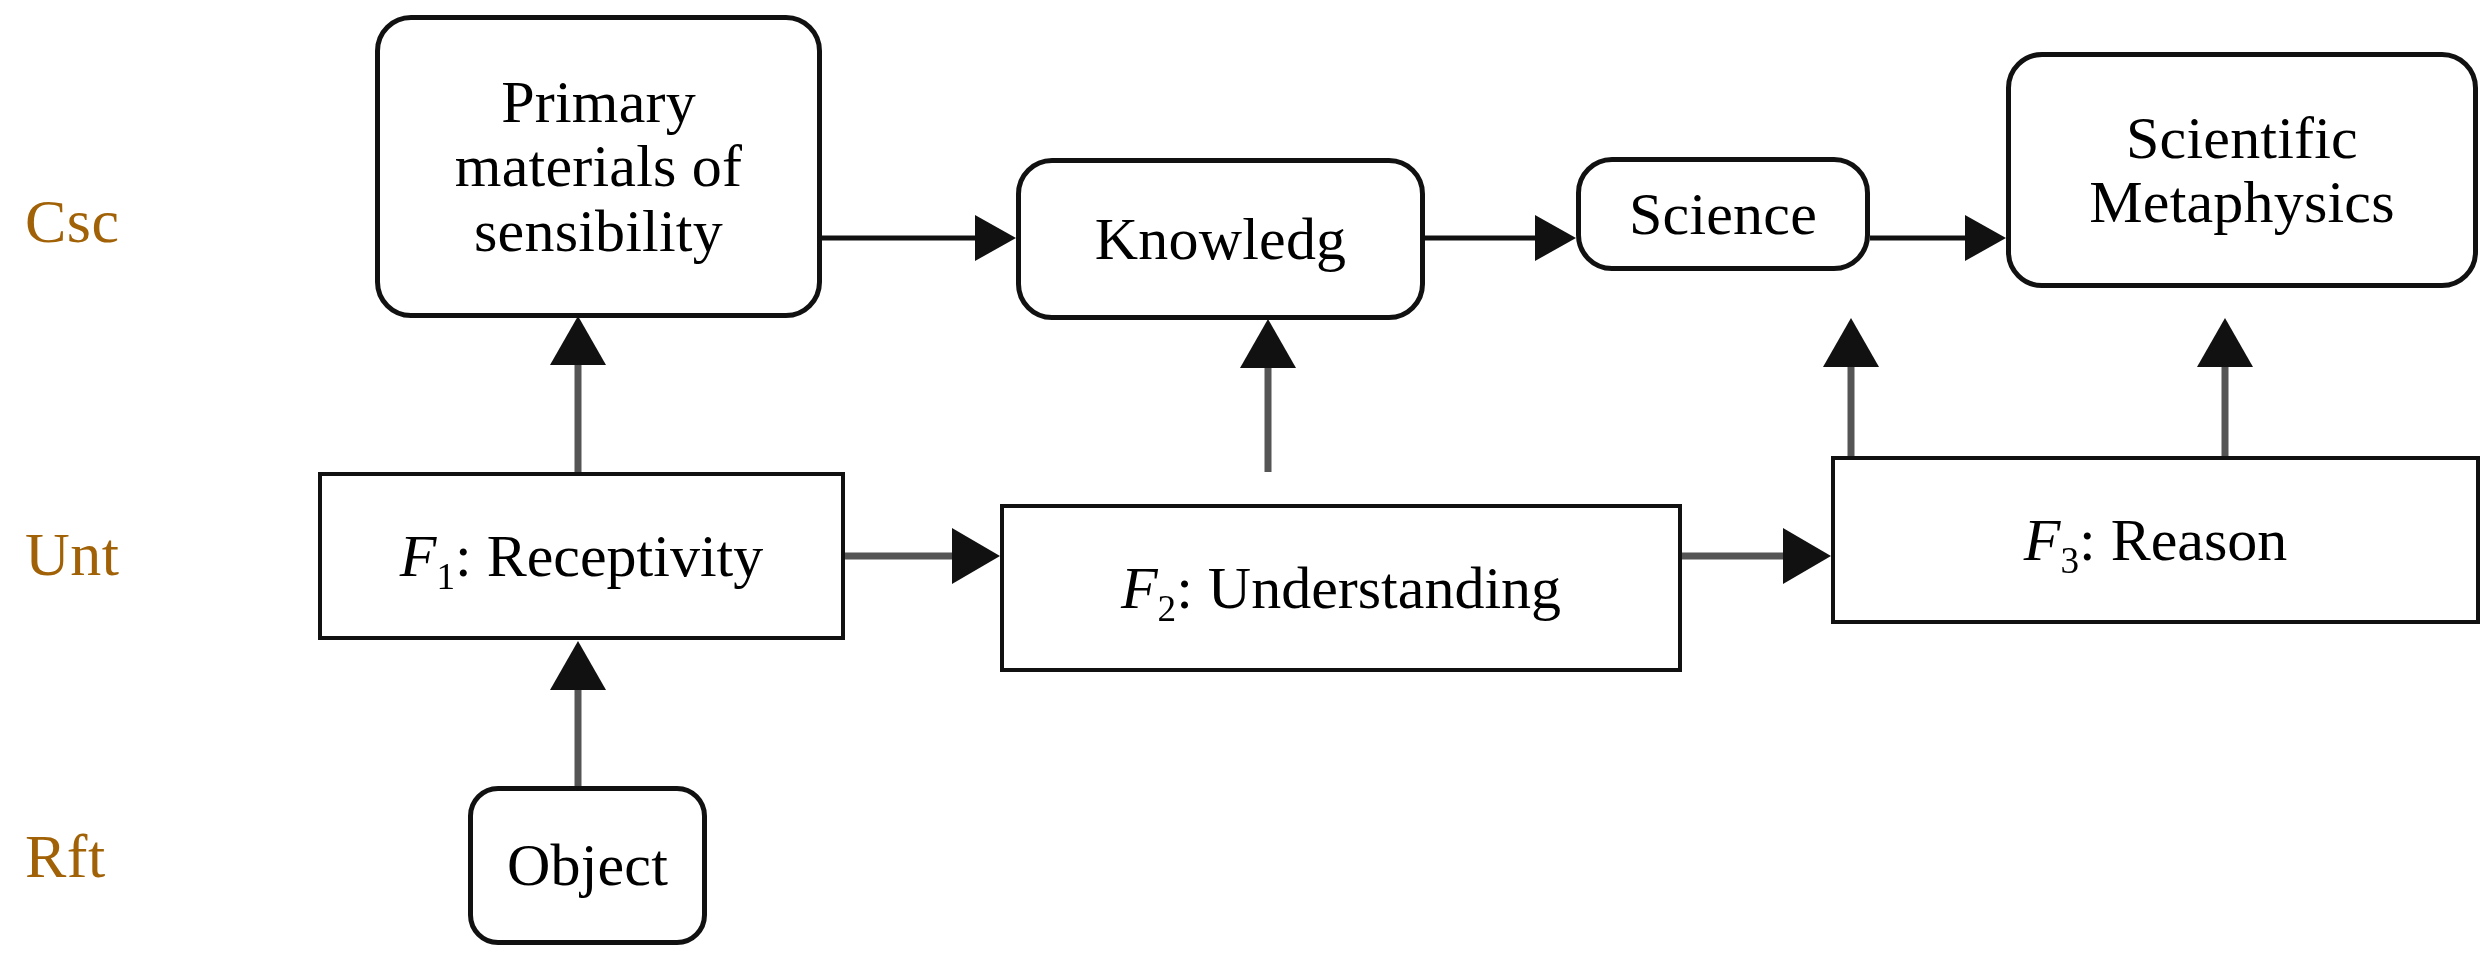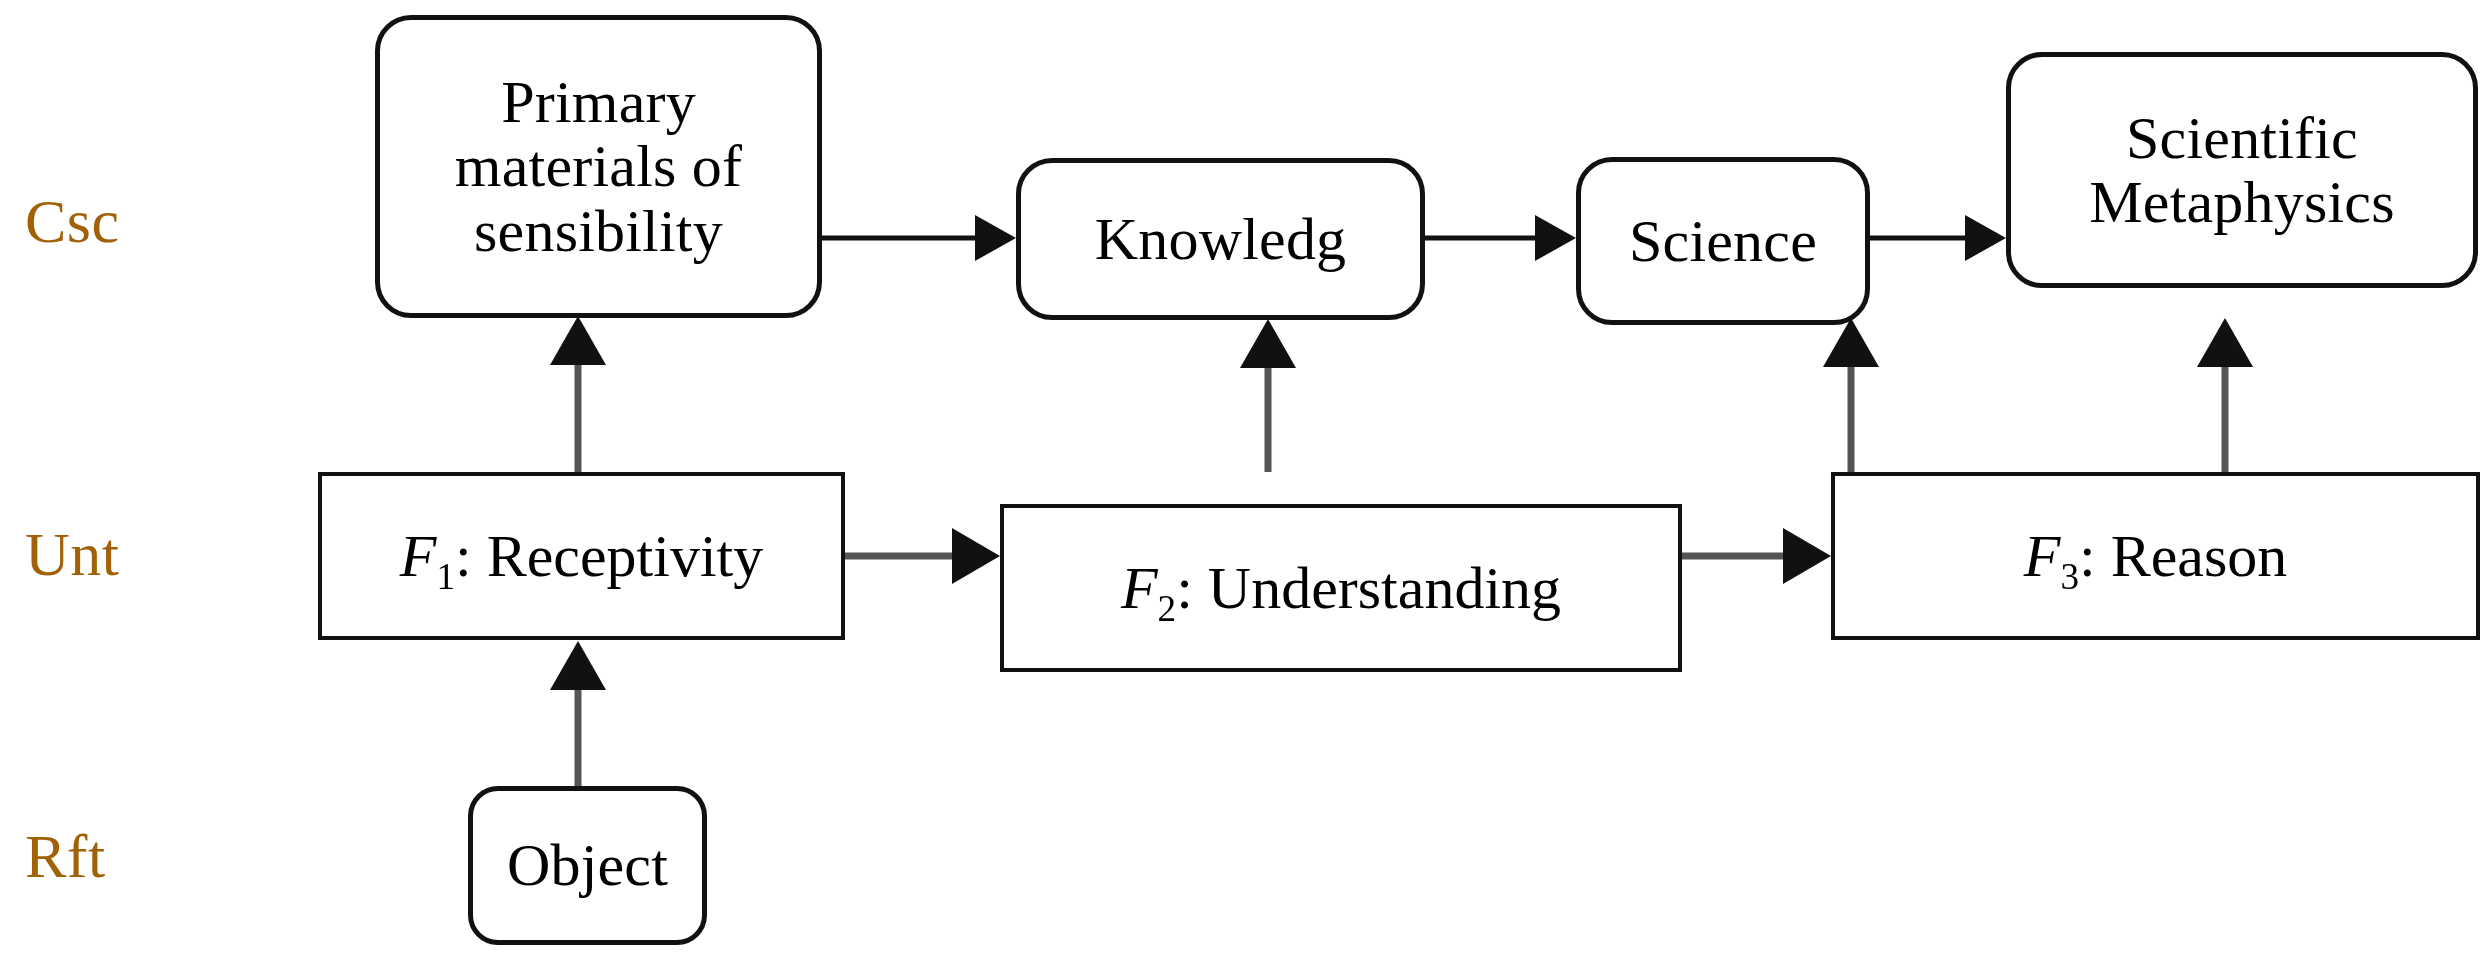--- a/index.html
+++ b/index.html
@@ -153,37 +153,37 @@
   <div class="row-label" style="left:25px; top:825px;text-align:center;">Rft</div>
 
   <div class="node rounded" style="left:375px; top:15px; width:447px; height:303px;">
     <span class="node-label">Primary materials of sensibility</span>
   </div>
 
   <div class="node rounded" style="left:1016px; top:158px; width:409px; height:162px;">
     <span class="node-label">Knowledg</span>
   </div>
 
-  <div class="node rounded" style="left:1576px; top:157px; width:294px; height:168px;">
+  <div class="node rounded" style="left:1576px; top:157px; width:294px; height:114px;">
     <span class="node-label small-pad">Science</span>
   </div>
 
   <div class="node rounded" style="left:2006px; top:52px; width:472px; height:236px;">
     <span class="node-label">Scientific Metaphysics</span>
   </div>
 
   <div class="node sharp" style="left:318px; top:472px; width:527px; height:168px;">
     <span class="faculty-label"><span class="fsym">F</span><span class="fsub">1</span><span>: </span><span>Receptivity</span></span>
   </div>
 
   <div class="node sharp" style="left:1000px; top:472px; width:682px; height:168px;margin-top:32px;">
     <span class="faculty-label"><span class="fsym">F</span><span class="fsub">2</span><span>: </span><span>Understanding</span></span>
   </div>
 
-  <div class="node sharp" style="left:1831px; top:472px; width:649px; height:168px;">
+  <div class="node sharp" style="left:1831px; top:456px; width:649px; height:168px;">
     <span class="faculty-label"><span class="fsym">F</span><span class="fsub">3</span><span>: </span><span>Reason</span></span>
   </div>
 
   <div class="node rounded" style="left:468px; top:786px; width:239px; height:159px; border-radius:30px;">
     <span class="node-label small-pad">Object</span>
   </div>
 
 </div>
 
 </body></html>

